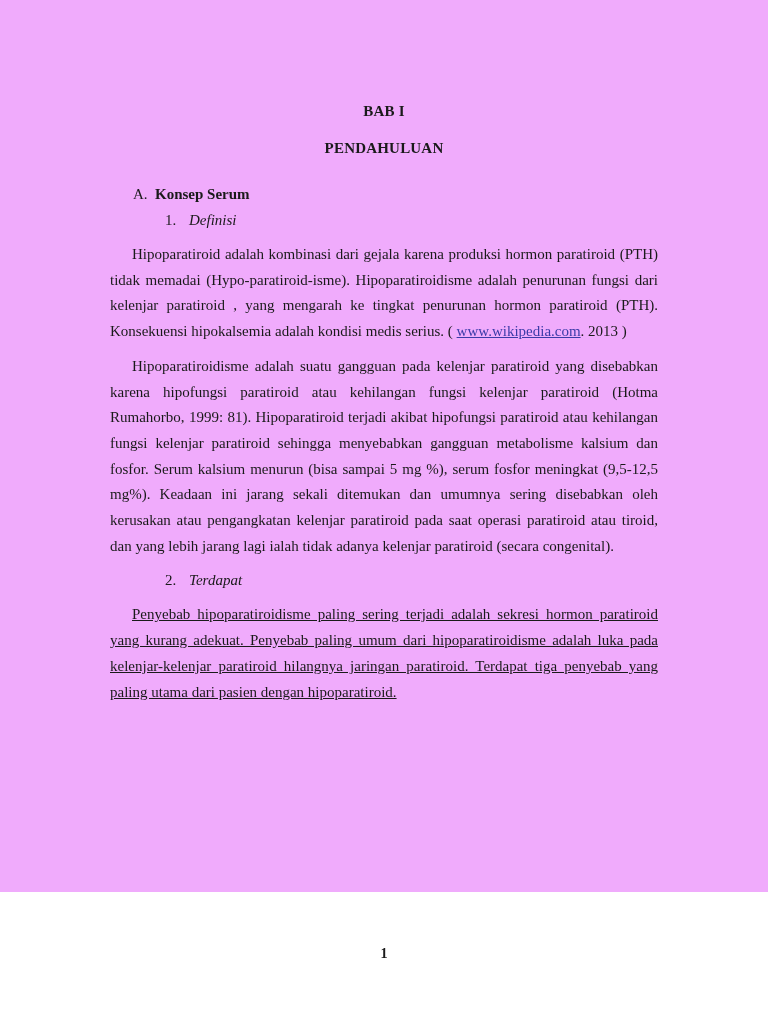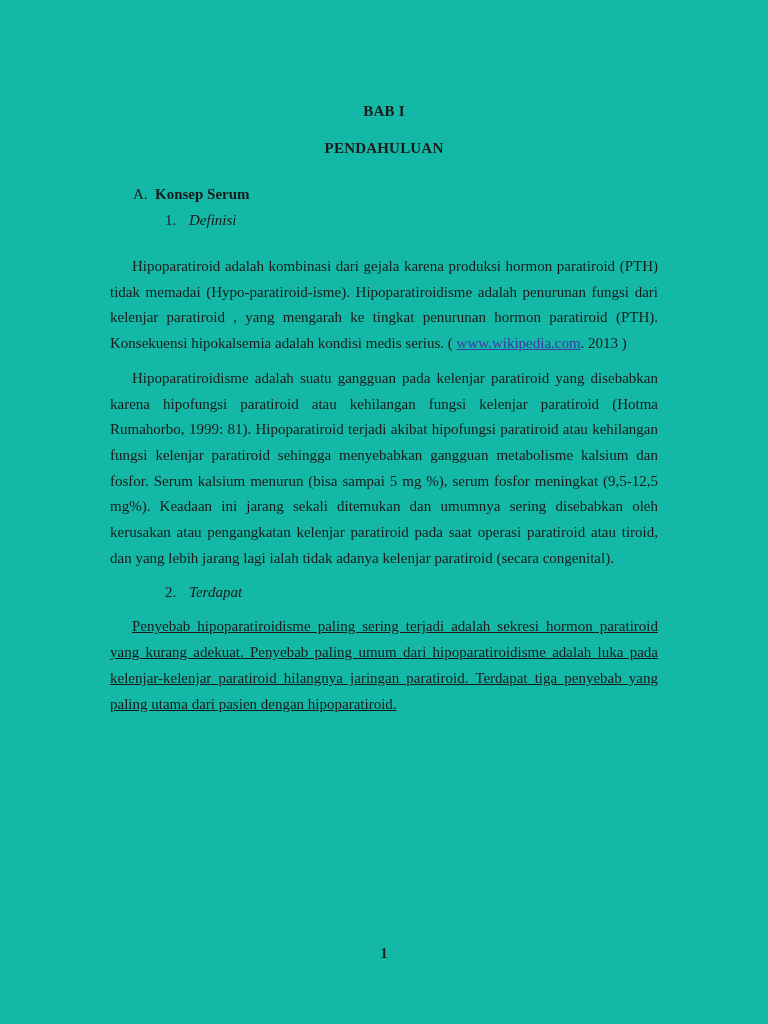--- a/index.html
+++ b/index.html
@@ -15,22 +15,22 @@
     font-family: "Liberation Serif", "DejaVu Serif", serif;
     color: #1a1a1a;
     overflow: hidden;
   }
 
   #page {
     position: absolute;
     left: 0;
     top: 0;
     width: 768px;
-    height: 1024px;
-    background: #14b8a6;
+    height: 892px;
+    background: #f0abfc;
   }
 
   
   #content {
     position: absolute;
     left: 110px;
     top: 98px;
     width: 548px;
   }
 
@@ -87,21 +87,21 @@
 
   .body-para {
     margin: 9px 0 0 0;
     font-size: 15px;
     line-height: 25.7px;
     text-align: justify;
     text-indent: 22px;
     hyphens: none;
     word-spacing: 0px;
   }
-  .body-para.first-para { margin-top: 21px; }
+  .body-para.first-para { margin-top: 9px; }
   .body-para.tight { margin-top: 9px; text-decoration: underline; }
 
   .ext-link {
     color: #3b3ba8;
     text-decoration: underline;
   }
 
   #page-number {
     position: absolute;
     left: 0;

